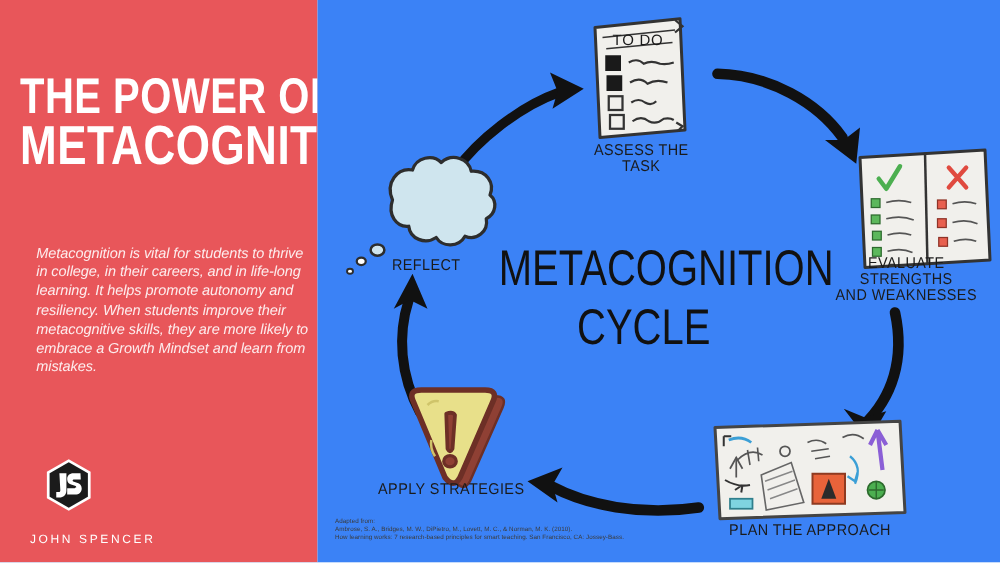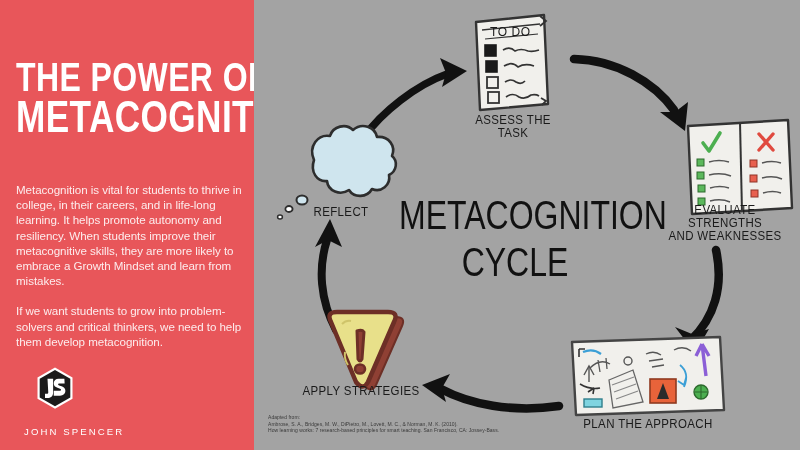--- a/index.html
+++ b/index.html
@@ -51,21 +51,21 @@
   #body-copy {
     position: absolute;
     left: 16px;
     top: 182px;
     width: 244px;
     color: #fdeced;
     font-size: 11.6px;
     line-height: 15.2px;
     letter-spacing: -0.05px;
   }
-  #body-copy p { margin: 0; }
+  #body-copy p { margin: 13px; font-style: italic; }
   #body-copy p + p { margin-top: 15px; }
 
   
   #brand-logo {
     position: absolute;
     left: 24px;
     bottom: 13px;
     width: 120px;
   }
   #logo-mark {
@@ -82,21 +82,21 @@
     white-space: nowrap;
     margin-top: 16px;
   }
 
   
   #diagram {
     position: absolute;
     left: 254px; top: 0;
     width: 546px;
     height: 450px;
-    background: #a3a3a3;
+    background: #3b82f6;
   }
   #cycle-svg {
     position: absolute;
     left: 0; top: 0;
     width: 546px;
     height: 450px;
   }
 
   
   .node-label {
@@ -148,21 +148,20 @@
 
   <div id="left-panel">
 
     <div id="poster-title">
       <span class="title-line" id="title-line-1">THE POWER OF</span>
       <span class="title-line" id="title-line-2">METACOGNITION</span>
     </div>
 
     <div id="body-copy">
       <p>Metacognition is vital for students to thrive in college, in their careers, and in life-long learning. It helps promote autonomy and resiliency. When students improve their metacognitive skills, they are more likely to embrace a Growth Mindset and learn from mistakes.</p>
-      <p>If we want students to grow into problem-solvers and critical thinkers, we need to help them develop metacognition.</p>
     </div>
 
     <div id="brand-logo">
       <svg id="logo-mark" viewBox="0 0 64 70">
         <polygon points="32,2 60,18 60,52 32,68 4,52 4,18" fill="#ffffff"></polygon>
         <polygon points="32,6 56.5,20 56.5,50 32,64 7.5,50 7.5,20" fill="#1b1b1b"></polygon>
         <path d="M20 20 h9 v22 c0 6 -4 9 -9 9 h-4 v-7 h3 c1.6 0 2.2 -0.8 2.2 -2.4 z" fill="#ffffff"></path>
         <path d="M47 20 h-9 c-5 0 -8 3 -8 7.5 c0 4 2.2 6 6 7.2 l4 1.3 c1.2 0.4 1.6 0.9 1.6 1.7 c0 1 -0.8 1.5 -2.2 1.5 h-9.4 v8 h10 c5.3 0 8.6 -3.1 8.6 -7.8 c0 -4 -2.2 -6.2 -6.1 -7.4 l-3.9 -1.2 c-1.2 -0.4 -1.6 -0.9 -1.6 -1.6 c0 -0.9 0.7 -1.4 2 -1.4 h8.4 z" fill="#ffffff"></path>
       </svg>
       <div id="brand-name">JOHN SPENCER</div>

